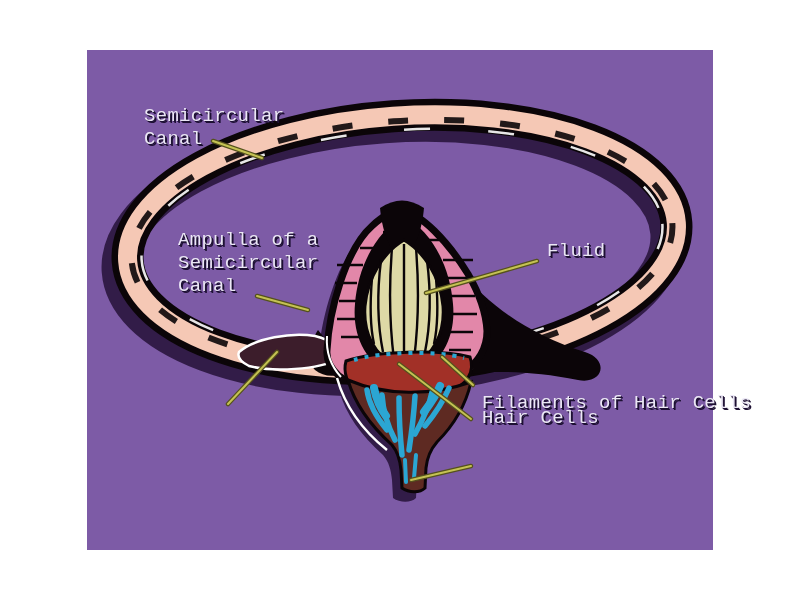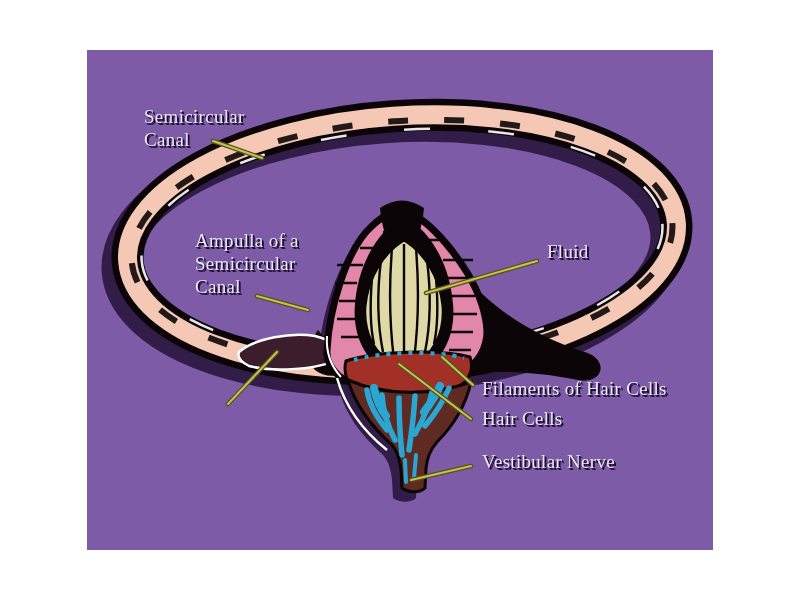--- a/index.html
+++ b/index.html
@@ -1,26 +1,26 @@
 <!DOCTYPE html>
 <html style="--page-bg: #ffffff; --panel-bg: #7d5ba6; --canal-tube: #f5c8b5; --outline-ink: #0b0508; --shadow: #200d31; --ampulla-pink: #e287a9; --cupula-cream: #ded9a6; --hair-cell-red: #a23027; --nerve-blue: #2ba6d3; --nerve-trunk: #5e2a22; --endolymph-dark: #3c1d2b; --highlight-white: #ffffff; --leader-line: #c5c253; --leader-dark: #55511d; --label-text: #ebe7f5; --label-shadow: #1d1033;"><head>
 <meta charset="utf-8">
 <style>
   html,body{margin:0;padding:0;background:var(--page-bg,#fff);}
   .page{position:relative;width:800px;height:600px;background:var(--page-bg,#fff);overflow:hidden;
-        font-family:Liberation Serif, serif;}
+        font-family:Liberation Mono, monospace;}
   .art{position:absolute;left:0;top:0;width:800px;height:600px;display:block;}
   .label{position:absolute;color:var(--label-text,#ebe7f5);font-size:19px;line-height:23px;
          white-space:pre-line;letter-spacing:.3px;
          text-shadow:2px 2px 0 var(--label-shadow,#1d1033),1px 1px 0 var(--label-shadow,#1d1033);}
   .lbl-semicircular{left:144px;top:105px;}
-  .lbl-ampulla{left:195px;top:229px;}
+  .lbl-ampulla{left:178px;top:229px;}
   .lbl-cupula{left:547px;top:240px;}
   .lbl-endolymph{left:144px;top:398px;}
-  .lbl-filaments{left:482px;top:377px;text-align:right;}
+  .lbl-filaments{left:482px;top:392px;text-align:right;}
   .lbl-haircells{left:482px;top:407px;}
   .lbl-vestibular{left:482px;top:450px;}
 </style>
 </head>
 <body>
 
 <div class="page">
 
   <svg class="art" viewBox="0 0 800 600">
 
@@ -129,14 +129,13 @@
   </svg>
 
   <div class="label lbl-semicircular">Semicircular
 Canal</div>
   <div class="label lbl-ampulla">Ampulla of a
 Semicircular
 Canal</div>
   <div class="label lbl-cupula">Fluid</div>
   <div class="label lbl-filaments">Filaments of Hair Cells</div>
   <div class="label lbl-haircells">Hair Cells</div>
-  <div class="label lbl-vestibular">Vestibular Nerve</div>
 </div>
 
 </body></html>

